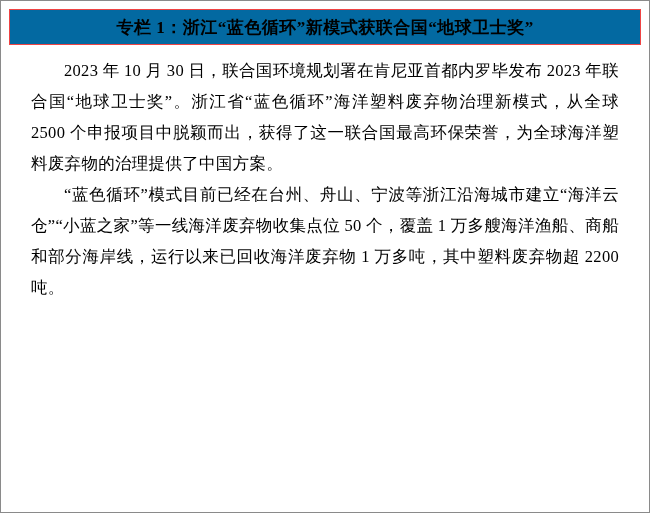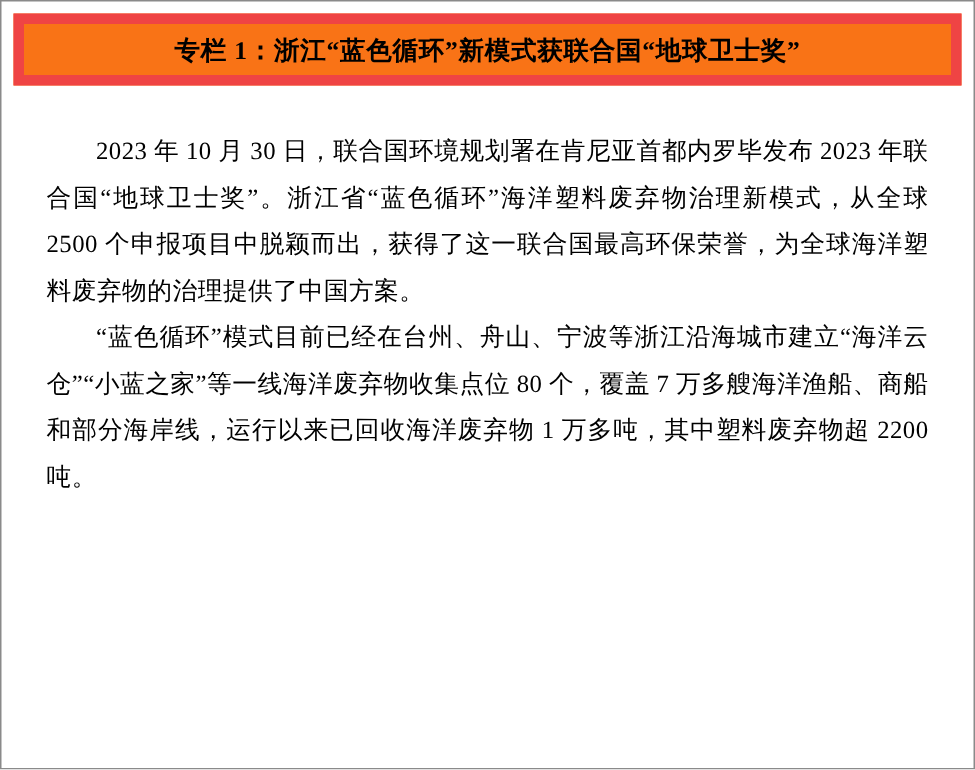--- a/index.html
+++ b/index.html
@@ -16,36 +16,36 @@
   .page {
     position: relative;
     width: 650px;
     height: 513px;
     box-sizing: border-box;
     border: 1px solid #8a8a8a;
     background: #ffffff;
   }
   .title-band {
     margin: 8px 8px 0 8px;
-    background: #f97316;
-    border: 7px solid #ef4444;
+    background: #0369a1;
+    border: 1px solid #ef4444;
     height: 34px;
     display: flex;
     align-items: center;
     justify-content: center;
   }
   .title-text {
     font-size: 17px;
     font-weight: bold;
     letter-spacing: 0.5px;
     color: #000000;
     white-space: nowrap;
   }
   .body-area {
-    padding: 28px 30px 0 30px;
+    padding: 10px 30px 0 30px;
   }
   .para {
     font-size: 16.5px;
     line-height: 31px;
     color: #000;
     text-align: justify;
     text-justify: inter-ideograph;
     text-indent: 2em;
     margin: 0;
     letter-spacing: 0.3px;
@@ -58,16 +58,16 @@
 <body>
 
 <div class="page">
 
   <div class="title-band">
     <div class="title-text">专栏 1：浙江“蓝色循环”新模式获联合国“地球卫士奖”</div>
   </div>
 
   <div class="body-area">
     <p class="para">2023 年 10 月 30 日，联合国环境规划署在肯尼亚首都内罗毕发布 2023 年联合国“地球卫士奖”。浙江省“蓝色循环”海洋塑料废弃物治理新模式，从全球 2500 个申报项目中脱颖而出，获得了这一联合国最高环保荣誉，为全球海洋塑料废弃物的治理提供了中国方案。</p>
-    <p class="para">“蓝色循环”模式目前已经在台州、舟山、宁波等浙江沿海城市建立“海洋云仓”“小蓝之家”等一线海洋废弃物收集点位 80 个，覆盖 7 万多艘海洋渔船、商船和部分海岸线，运行以来已回收海洋废弃物 1 万多吨，其中塑料废弃物超 2200 吨。</p>
+    <p class="para">“蓝色循环”模式目前已经在台州、舟山、宁波等浙江沿海城市建立“海洋云仓”“小蓝之家”等一线海洋废弃物收集点位 50 个，覆盖 1 万多艘海洋渔船、商船和部分海岸线，运行以来已回收海洋废弃物 1 万多吨，其中塑料废弃物超 2200 吨。</p>
   </div>
 
 </div>
 
 </body></html>

